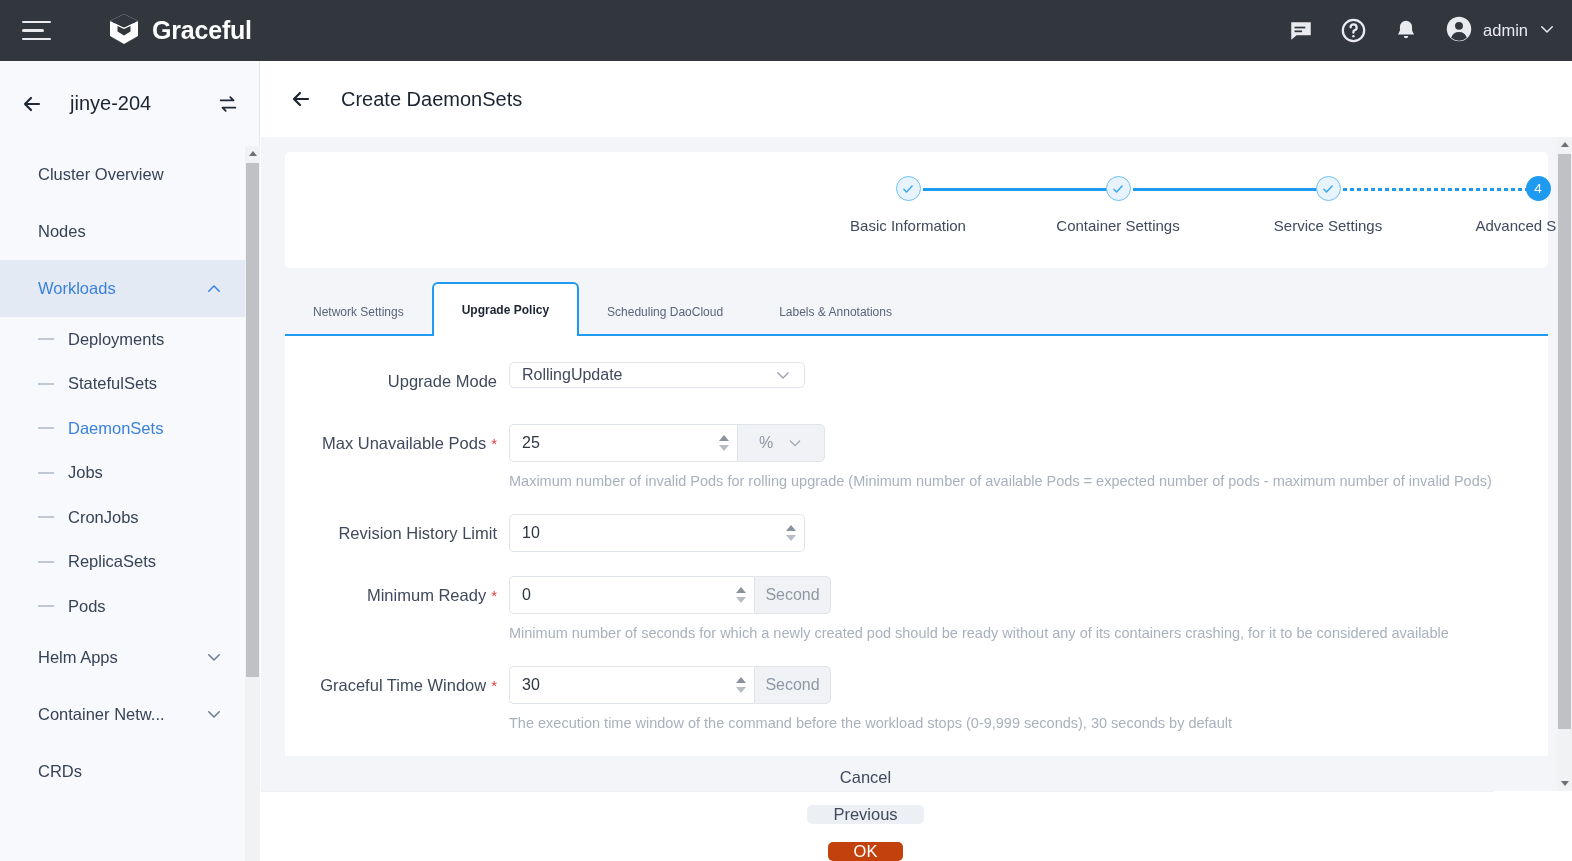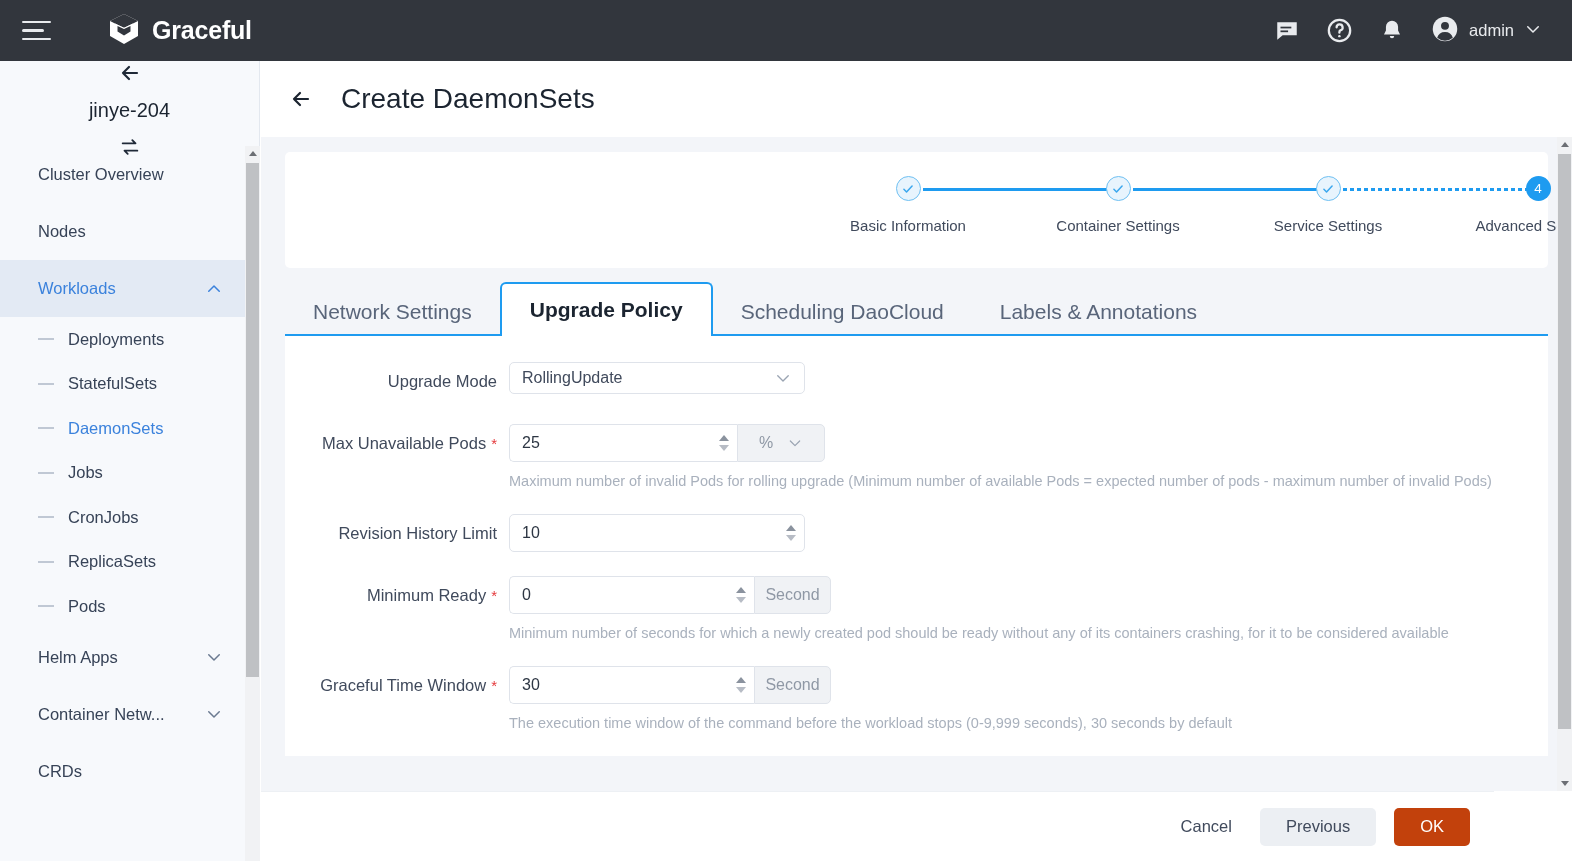--- a/index.html
+++ b/index.html
@@ -16,31 +16,31 @@
     position: absolute; top: 0; left: 0; width: 1572px; height: 61px;
     background: #32363d; display: flex; align-items: center;
   }
   .hamburger { margin-left: 22px; width: 30px; height: 24px; display: flex; flex-direction: column; justify-content: center; gap: 6px; cursor: pointer; }
   .hamburger span { display: block; height: 2.5px; background: #e9ebee; border-radius: 2px; }
   .hamburger span:nth-child(1) { width: 29px; }
   .hamburger span:nth-child(2) { width: 22px; }
   .hamburger span:nth-child(3) { width: 29px; }
   .brand { display: flex; align-items: center; gap: 11px; margin-left: 55px; cursor: pointer; }
   .brand-text { color: #ffffff; font-size: 25px; font-weight: bold; letter-spacing: -0.2px; }
-  .topbar-right { margin-left: auto; display: flex; align-items: center; gap: 26px; padding-right: 30px; }
+  .topbar-right { margin-left: auto; display: flex; align-items: center; gap: 26px; padding-right: 16px; }
   .ticon { color: #e9ebee; display: flex; align-items: center; justify-content: center; cursor: pointer; }
   .user-chip { display: flex; align-items: center; gap: 10px; cursor: pointer; }
   .user-name { color: #e9ebee; font-size: 16.5px; }
 
   
   .sidebar {
     position: absolute; top: 61px; left: 0; width: 260px; height: 800px;
     background: #f7f9fc; border-right: 1px solid #e3e8ef;
   }
-  .side-head { height: 85px; display: flex; align-items: center; padding: 0 20px; gap: 14px; flex-direction: column; }
+  .side-head { height: 85px; display: flex; align-items: center; padding: 0 20px; gap: 26px; }
   .side-back { cursor: pointer; display: flex; align-items: center; color: #1f2937; }
   .side-title { font-size: 20px; color: #1b2430; flex: 1; }
   .side-swap { cursor: pointer; color: #1f2937; display: flex; align-items: center; }
   .side-scroll { position: absolute; top: 85px; left: 0; width: 245px; height: 715px; overflow: hidden; }
   .nav-item {
     height: 57px; display: flex; align-items: center; padding: 0 22px 0 38px;
     font-size: 16.5px; color: #374357; cursor: pointer; position: relative;
   }
   .nav-item.active { background: #e3eaf4; color: #3b82dc; }
   .nav-item .chev { margin-left: auto; color: #6b7a90; display: flex; align-items: center; }
@@ -57,21 +57,21 @@
   .sb-thumb { position: absolute; left: 1px; width: 13px; background: #bfc1c4; }
   .sb-arrow { position: absolute; left: 0; width: 15px; height: 15px; display: flex; align-items: center; justify-content: center; }
   .sb-arrow i { display: block; width: 0; height: 0; border-left: 4px solid transparent; border-right: 4px solid transparent; }
   .sb-arrow.up i { border-bottom: 5px solid #6c6f74; }
   .sb-arrow.down i { border-top: 5px solid #6c6f74; }
 
   
   .main { position: absolute; top: 61px; left: 261px; width: 1311px; height: 800px; background: #ffffff; }
   .page-head { height: 76px; display: flex; align-items: center; padding-left: 28px; gap: 28px; background: #fff; }
   .page-back { cursor: pointer; display: flex; align-items: center; color: #1b2430; }
-  .page-title { font-size: 28px; color: #1b2430; }
+  .page-title { font-size: 20px; color: #1b2430; }
 
   .content { position: absolute; top: 76px; left: 0; width: 1311px; height: 654px; background: #f3f5f9; overflow: hidden; }
 
   
   .stepper-card { margin: 15px 24px 0 24px; background: #fff; border-radius: 5px; height: 116px; position: relative; }
   .steps { position: absolute; left: 0; top: 0; width: 100%; height: 116px; }
   .step { position: absolute; top: 24px; text-align: center; width: 200px; }
   .step-circle {
     width: 25px; height: 25px; border-radius: 50%; margin: 0 auto;
     display: flex; align-items: center; justify-content: center;
@@ -81,39 +81,39 @@
   .step-circle.current { background: #1e9bf0; }
   .step-label { margin-top: 16px; font-size: 15px; color: #404a5c; }
   .connector { position: absolute; top: 36px; height: 3px; }
   .connector.solid { background: #1e9bf0; }
   .connector.dotted { background-image: linear-gradient(to right, #1e9bf0 55%, rgba(255,255,255,0) 0%); background-size: 7px 3px; background-repeat: repeat-x; }
 
   
   .tabs-row { margin: 16px 24px 0 24px; display: flex; align-items: flex-end; height: 52px; border-bottom: 2px solid #1e9bf0; }
   .tab {
     height: 45px; padding: 0 28px; display: flex; align-items: center; justify-content: center;
-    font-size: 21px; color: #5a6membre; color: #59657a; cursor: pointer; background: transparent;
+    font-size: 12px; color: #5a6membre; color: #59657a; cursor: pointer; background: transparent;
   }
   .tab.active {
     background: #ffffff; color: #1b2430; font-weight: bold;
     border: 2px solid #1e9bf0; border-bottom: none;
     border-radius: 6px 6px 0 0; height: 54px; margin-bottom: -2px;
   }
 
   
   .form-panel { margin: 0 24px; background: #fff; height: 420px; position: relative; padding-top: 26px; overflow: hidden; }
   .row { display: flex; align-items: flex-start; margin-bottom: 0; }
   .lbl {
     width: 224px; text-align: right; padding-right: 12px; font-size: 16.5px; color: #404a5c;
     line-height: 38px; white-space: nowrap;
   }
   .req { color: #e4393c; margin-left: 5px; font-size: 15px; }
   .ctrl-wrap { position: relative; }
   .select-box {
-    width: 296px; height: 32px; border: 1px solid #dfe3ea; border-radius: 5px; background: #fff;
+    width: 296px; height: 26px; border: 1px solid #dfe3ea; border-radius: 5px; background: #fff;
     display: flex; align-items: center; padding: 0 12px; font-size: 16px; color: #404a5c; cursor: pointer;
   }
   .select-box .chev { margin-left: auto; color: #9aa4b2; display: flex; align-items: center; }
   .num-group { display: flex; height: 38px; }
   .num-box {
     border: 1px solid #dfe3ea; border-radius: 5px; background: #fff; display: flex; align-items: center;
     padding: 0 0 0 12px; font-size: 16px; color: #2d3643;
   }
   .num-box.joined { border-radius: 5px 0 0 5px; border-right: none; }
   .num-val { flex: 1; }
@@ -124,21 +124,21 @@
   .addon {
     border: 1px solid #dfe3ea; background: #f0f2f5; display: flex; align-items: center; justify-content: center;
     font-size: 16px; color: #8f98a5; border-radius: 0 5px 5px 0; padding: 0 12px;
   }
   .addon .chev { margin-left: 14px; color: #9aa4b2; display: flex; align-items: center; }
   .help { font-size: 14.5px; color: #a9b1bd; line-height: 22px; padding-left: 224px; margin-top: 7px; max-width: 1220px; }
 
   
   .footer {
     position: absolute; bottom: 0; left: 0; width: 1233px; height: 70px; background: #fff;
-    border-top: 1px solid #edf0f4; display: flex; align-items: center; justify-content: flex-end; gap: 18px; padding-right: 24px;
+    border-top: 1px solid #edf0f4; display: flex; align-items: center; justify-content: flex-end; gap: 18px; padding-right: 24px; flex-direction: column;
   }
   .btn { height: 38px; border-radius: 5px; font-size: 16.5px; display: flex; align-items: center; justify-content: center; cursor: pointer; }
   .btn-text { color: #404a5c; padding: 0 10px; }
   .btn-ghost { background: #eceff3; color: #404a5c; padding: 0 26px; }
   .btn-primary { background: #c2410c; color: #fff; padding: 0 26px; }
 </style>
 </head>
 <body>
 
 <div class="app">

